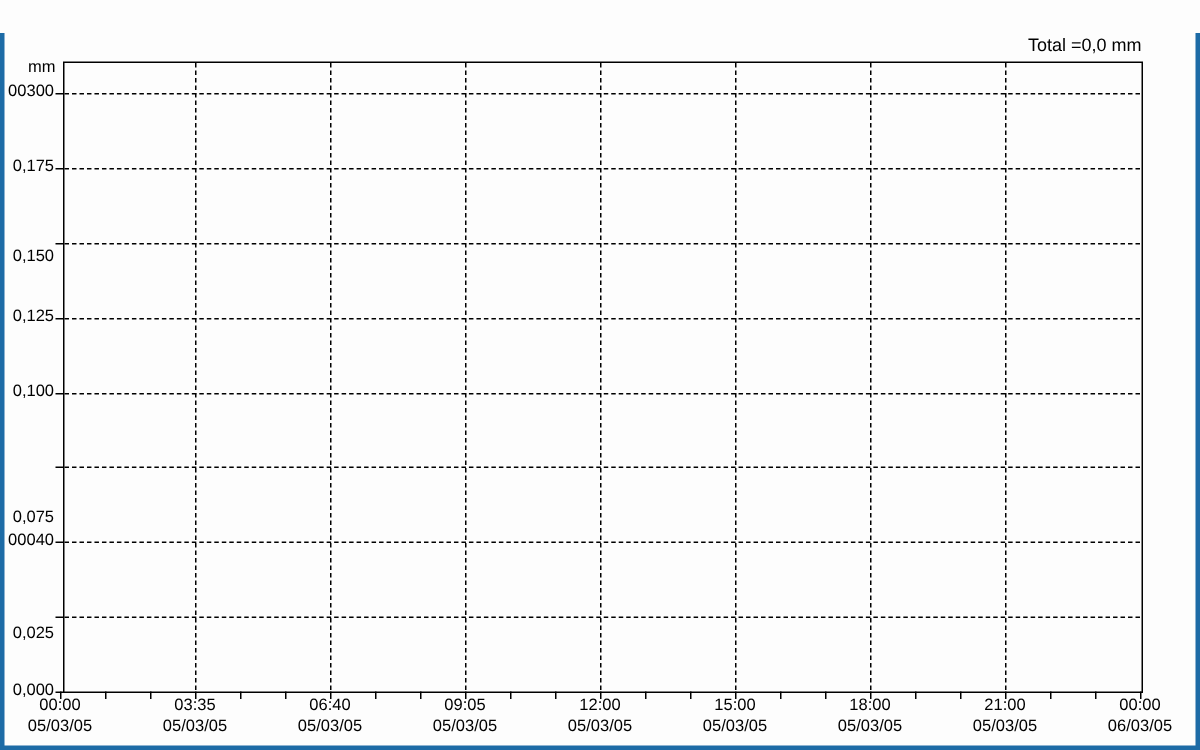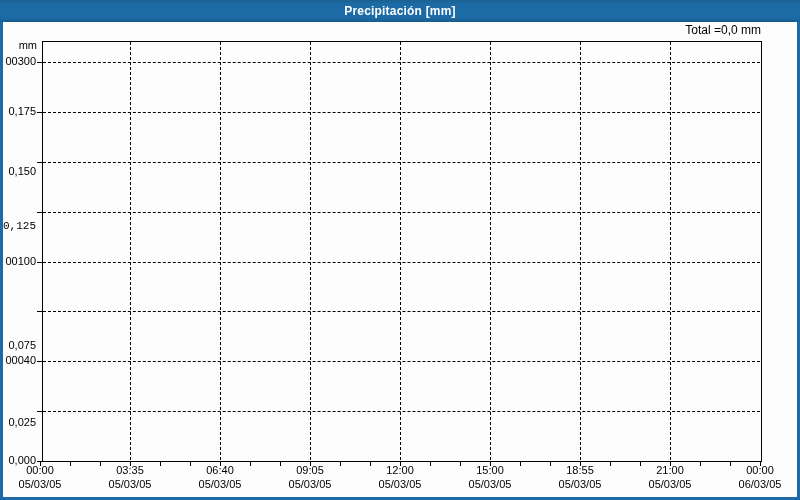--- a/index.html
+++ b/index.html
@@ -44,23 +44,20 @@
   .xlabel{
     position:absolute;width:90px;text-align:center;
     font-size:11px;color:#000;line-height:14px;white-space:nowrap;
   }
 </style>
 </head>
 <body>
 
 <div class="screen">
 
-  <div class="titlebar">
-    <span class="title">Precipitación [mm]</span>
-  </div>
 
   <div class="total">Total =0,0 mm</div>
 
   <div class="unit">mm</div>
 
   <div class="plot"></div>
 
   <div id="axes-layer"></div>
 
   <div class="border-left"></div>
@@ -71,24 +68,24 @@
     <div class="ytick" style="left: 37px; top: 62px;"></div>
     <div class="ylabel" style="top: 55px;">00300</div>
     <div class="hgrid" style="left: 43px; top: 112px; width: 717px;"></div>
     <div class="ytick" style="left: 37px; top: 112px;"></div>
     <div class="ylabel" style="top: 105px;">0,175</div>
     <div class="hgrid" style="left: 43px; top: 162px; width: 717px;"></div>
     <div class="ytick" style="left: 37px; top: 162px;"></div>
     <div class="ylabel" style="top: 165px;">0,150</div>
     <div class="hgrid" style="left: 43px; top: 212px; width: 717px;"></div>
     <div class="ytick" style="left: 37px; top: 212px;"></div>
-    <div class="ylabel" style="top: 220px; font-family: Liberation Mono, monospace;">0,125</div>
+    <div class="ylabel" style="top: 205px;">0,125</div>
     <div class="hgrid" style="left: 43px; top: 262px; width: 717px;"></div>
     <div class="ytick" style="left: 37px; top: 262px;"></div>
-    <div class="ylabel" style="top: 255px;">00100</div>
+    <div class="ylabel" style="top: 255px;">0,100</div>
     <div class="hgrid" style="left: 43px; top: 311px; width: 717px;"></div>
     <div class="ytick" style="left: 37px; top: 311px;"></div>
     <div class="ylabel" style="top: 304px; margin-top: 35px;">0,075</div>
     <div class="hgrid" style="left: 43px; top: 361px; width: 717px;"></div>
     <div class="ytick" style="left: 37px; top: 361px;"></div>
     <div class="ylabel" style="top: 354px;">00040</div>
     <div class="hgrid" style="left: 43px; top: 411px; width: 717px;"></div>
     <div class="ytick" style="left: 37px; top: 411px;"></div>
     <div class="ylabel" style="top: 416px;">0,025</div>
     <div class="ytick" style="left: 37px; top: 461px;"></div>
@@ -117,21 +114,21 @@
       <div>12:00</div>
       <div>05/03/05</div>
     </div>
     <div class="vgrid" style="left: 490px; top: 42px; height: 418px;"></div>
     <div class="xlabel" style="left: 445px; top: 463px;">
       <div>15:00</div>
       <div>05/03/05</div>
     </div>
     <div class="vgrid" style="left: 580px; top: 42px; height: 418px;"></div>
     <div class="xlabel" style="left: 535px; top: 463px;">
-      <div>18:55</div>
+      <div>18:00</div>
       <div>05/03/05</div>
     </div>
     <div class="vgrid" style="left: 670px; top: 42px; height: 418px;"></div>
     <div class="xlabel" style="left: 625px; top: 463px;">
       <div>21:00</div>
       <div>05/03/05</div>
     </div>
     <div class="xlabel" style="left: 715px; top: 463px;">
       <div>00:00</div>
       <div>06/03/05</div>

